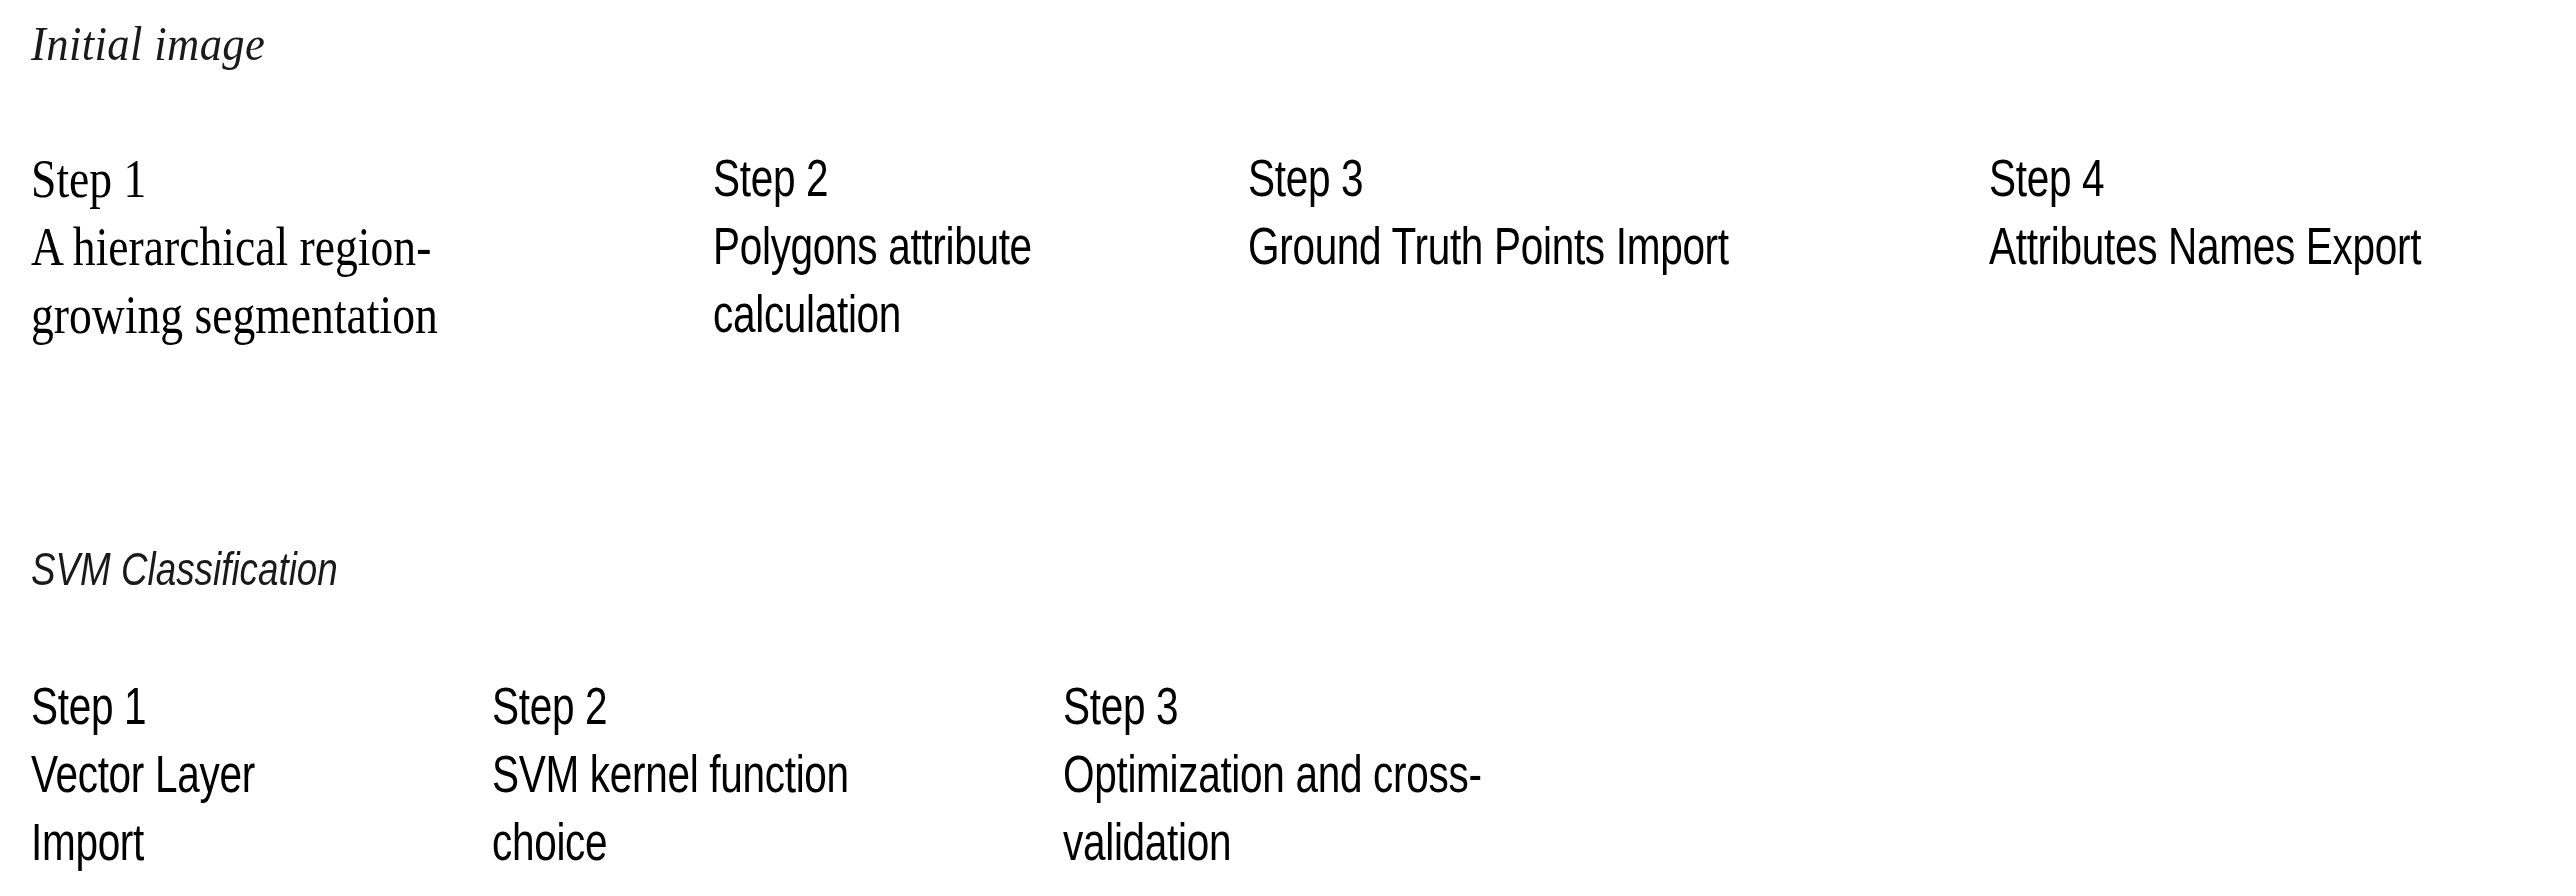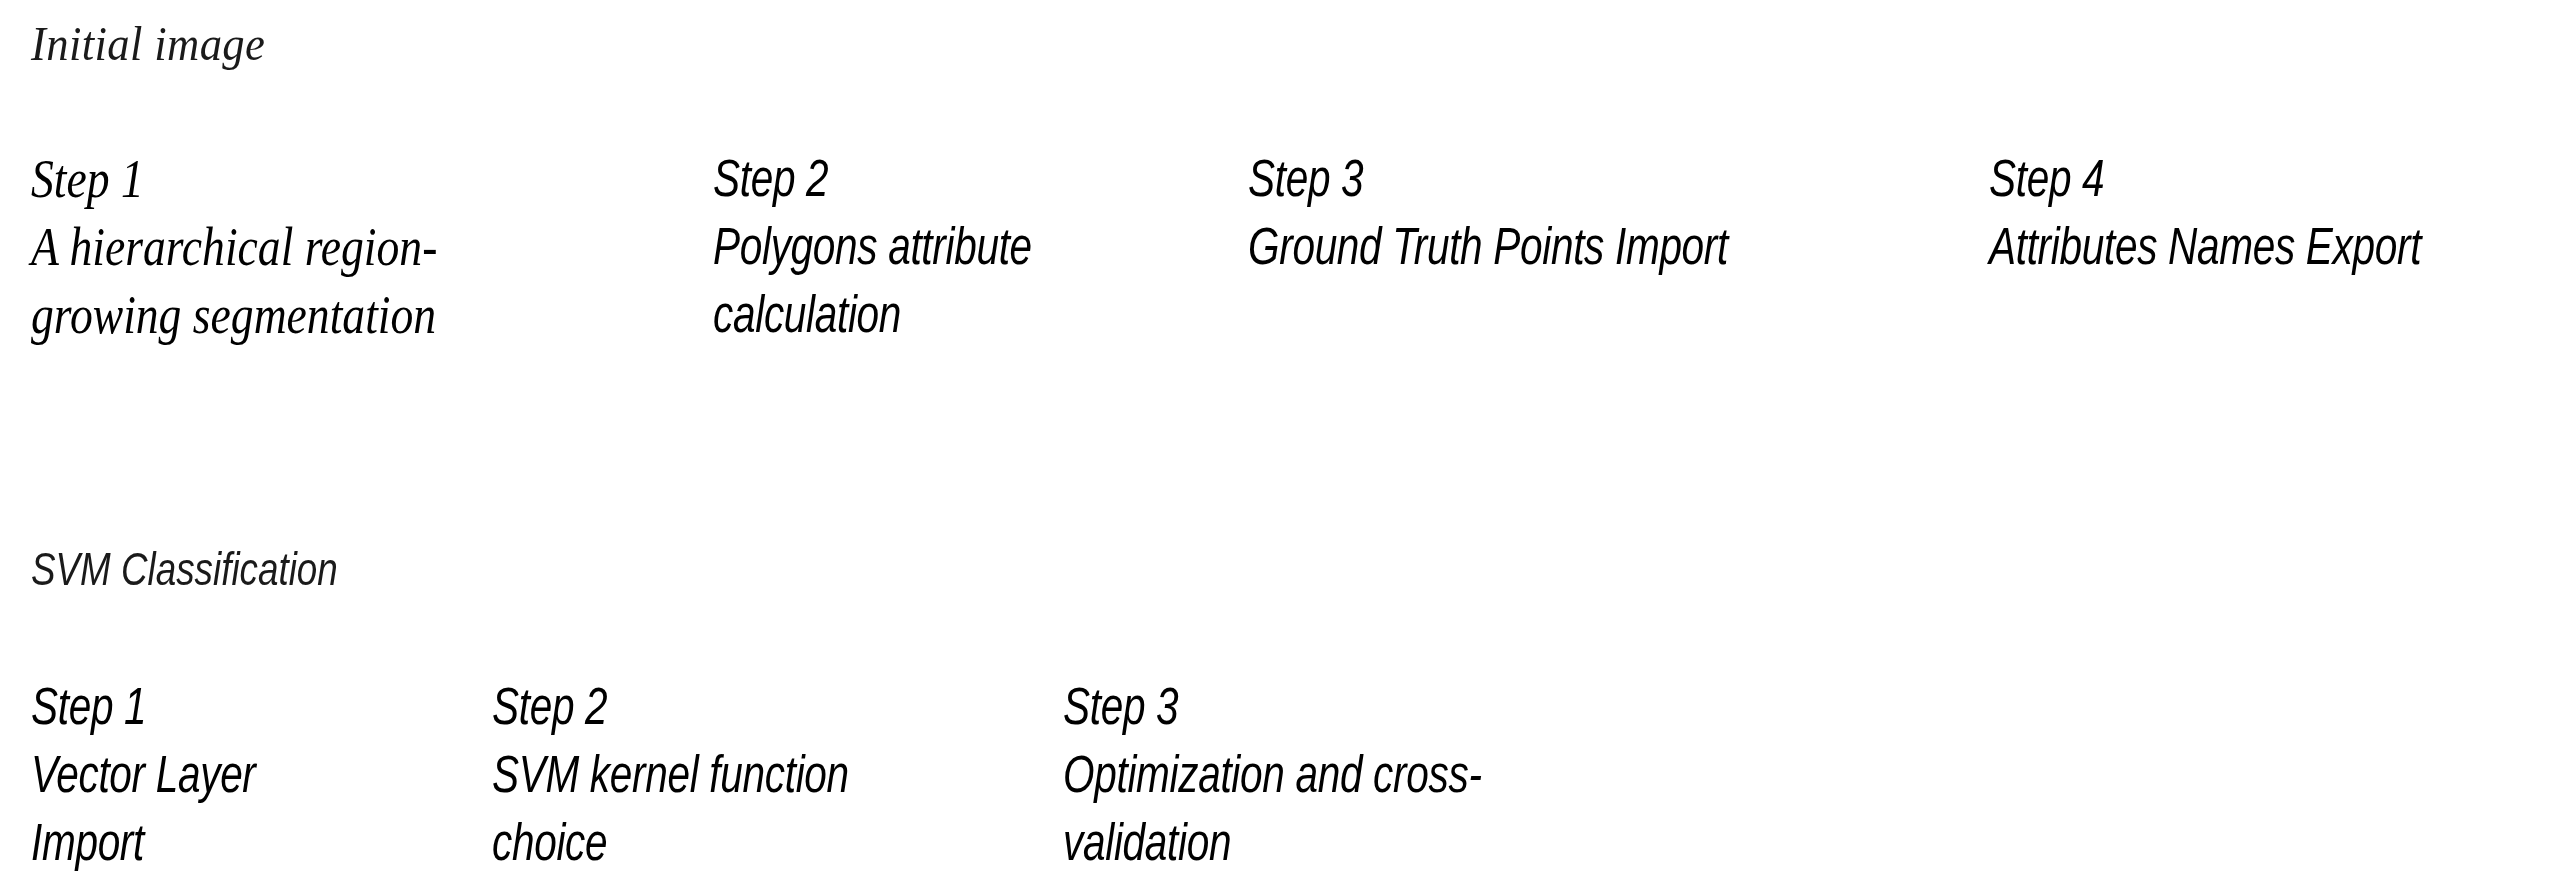--- a/index.html
+++ b/index.html
@@ -41,21 +41,20 @@
     transform: scaleX(0.80);
     transform-origin: left center;
   }
 
   #heading-initial-image { left: 31px; top: 17px; }
   #heading-svm-classification { left: 31px; top: 542px; }
 
   
   .step-col {
     position: absolute;
-    font-style: italic;
   }
   .step-title,
   .step-desc {
     margin: 0;
     padding: 0;
   }
 
   
   .sans-narrow {
     font-family: "Liberation Sans", "DejaVu Sans", sans-serif;

